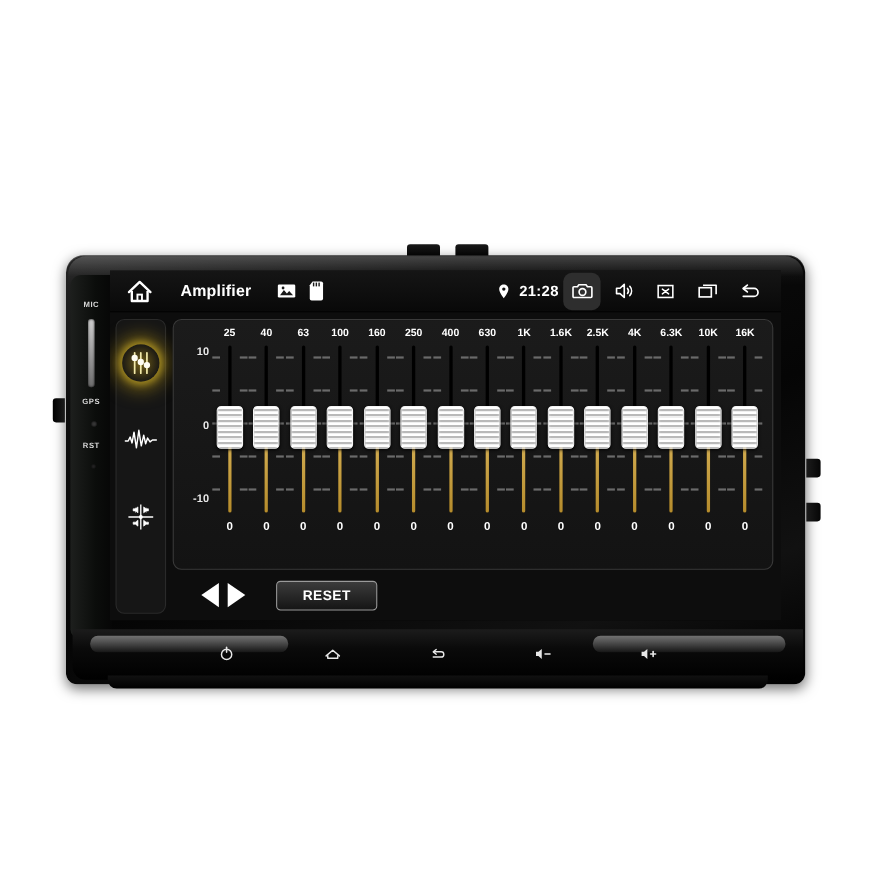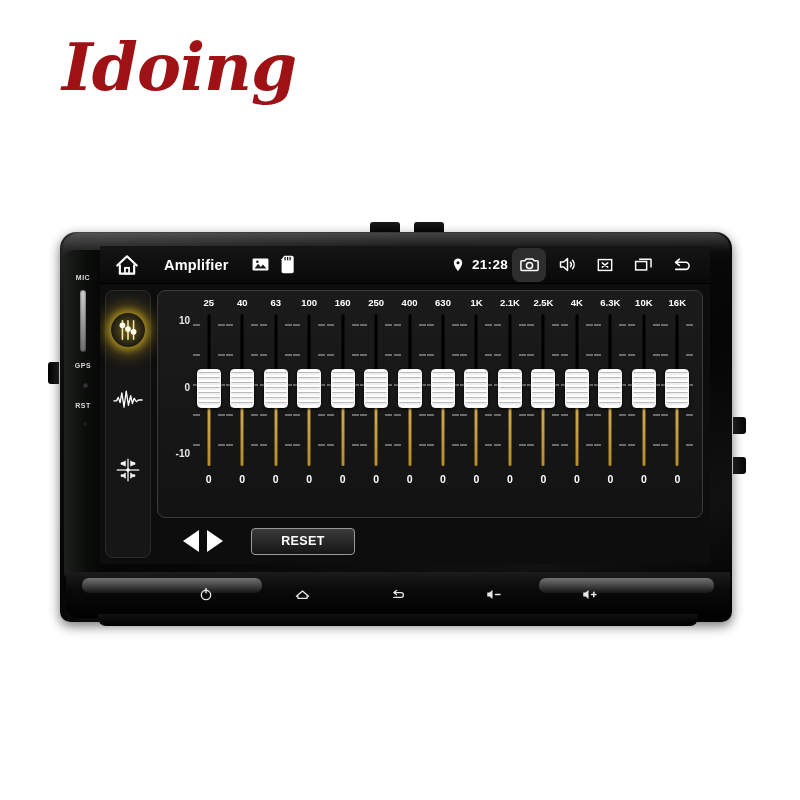--- a/index.html
+++ b/index.html
@@ -289,21 +289,21 @@
   .preset-box {
     width: 110px; height: 25px;
     margin: 0 10px;
     background: #101010;
     border: 1px solid #4a4a4a;
     border-radius: 3px;
     display: flex; align-items: center; justify-content: center;
     color: #fff; font-size: 12.5px;
   }
   .reset-btn {
-    width: 104px; height: 27px;
+    width: 92px; height: 27px;
     margin-left: 24px;
     background: linear-gradient(180deg,#3b3b3b,#151515);
     border: 1px solid #9a9a9a;
     border-radius: 4px;
     display: flex; align-items: center; justify-content: center;
     color: #fff; font-size: 12.5px; font-weight: 700;
     letter-spacing: .4px;
   }
   .custom-btn {
     height: 22px; padding: 0 7px;
@@ -354,21 +354,20 @@
     border-radius: 0 0 8px 8px;
   }
 
   svg { display: block; }
 </style>
 </head>
 <body>
 
 <div id="page">
 
-  <div class="brand">Idoing</div>
 
   <div class="device">
 
     <div class="tab-top t1"></div>
     <div class="tab-top t2"></div>
 
     <div class="shell"></div>
     <div class="shell-gloss"></div>
 
     <div class="clip l1"></div>
@@ -678,21 +677,21 @@
                       <div class="tick right" style="top: 74px;"></div>
                       <div class="tick left" style="top: 104px;"></div>
                       <div class="tick right" style="top: 104px;"></div>
                       <div class="tick left" style="top: 134px;"></div>
                       <div class="tick right" style="top: 134px;"></div>
                       <div class="thumb"></div>
                     </div>
                     <div class="band-val">0</div>
                   </div>
                   <div class="band">
-                    <div class="band-freq">2.1K</div>
+                    <div class="band-freq">1.6K</div>
                     <div class="slider">
                       <div class="track"></div>
                       <div class="track-fill"></div>
                       <div class="tick left" style="top: 14px;"></div>
                       <div class="tick right" style="top: 14px;"></div>
                       <div class="tick left" style="top: 44px;"></div>
                       <div class="tick right" style="top: 44px;"></div>
                       <div class="tick left" style="top: 74px;"></div>
                       <div class="tick right" style="top: 74px;"></div>
                       <div class="tick left" style="top: 104px;"></div>

